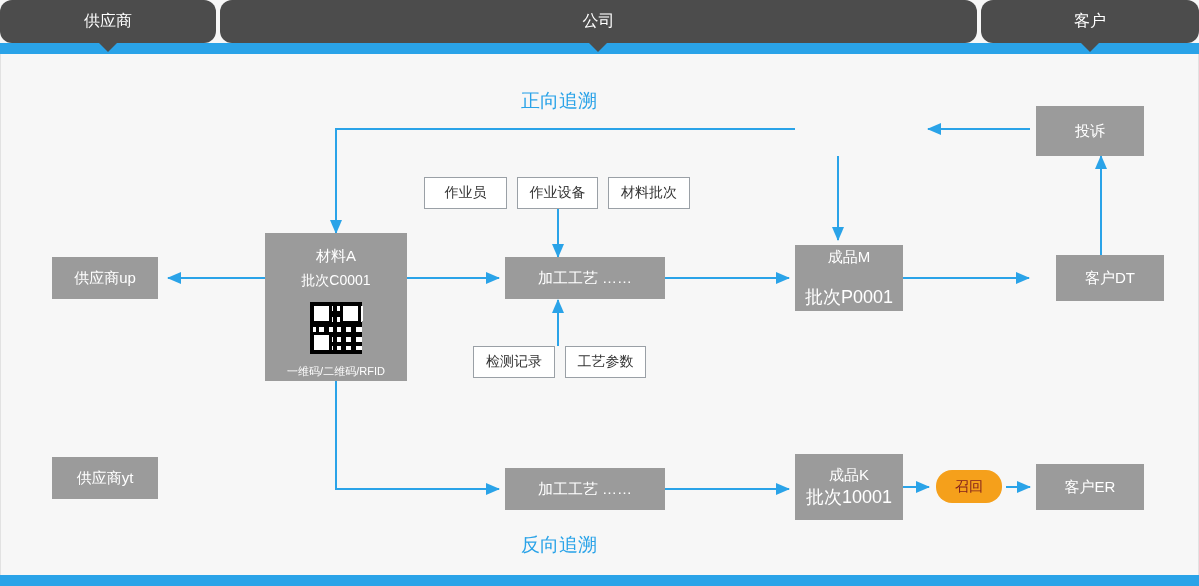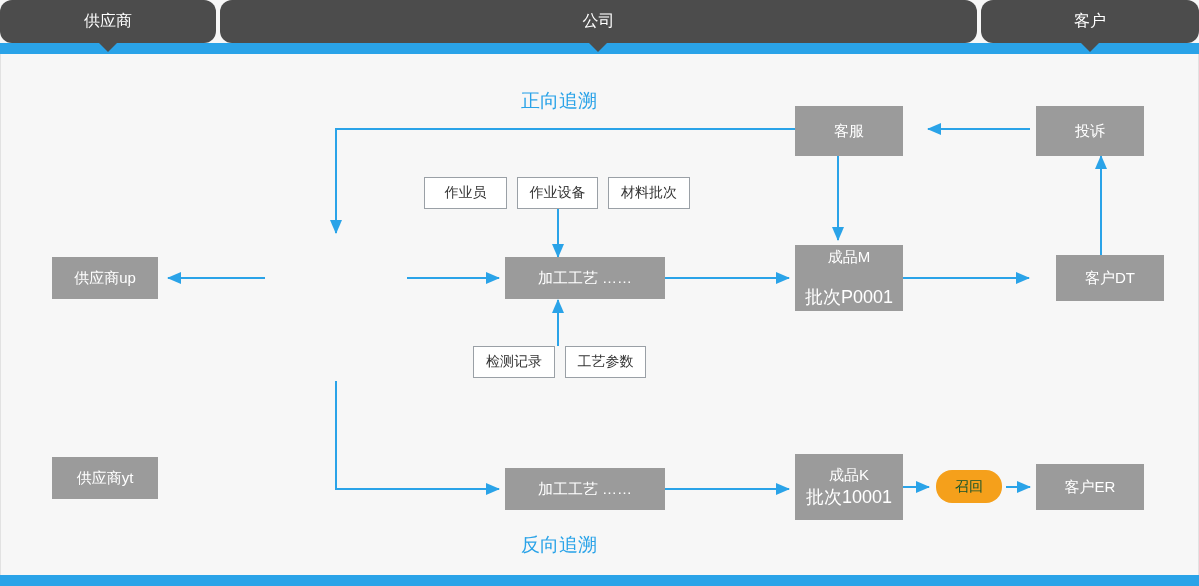--- a/index.html
+++ b/index.html
@@ -160,21 +160,21 @@
     width: 15px;
     height: 15px;
     border: 3px solid #000;
     background: #fff;
   }
 
   
   .pill {
     position: absolute;
     background: #f5a01b;
-    color: #14532d;
+    color: #7f1d1d;
     border-radius: 16px;
     font-size: 14px;
     display: flex;
     align-items: center;
     justify-content: center;
   }
 
   
   .title-text {
     position: absolute;
@@ -255,20 +255,28 @@
     <div class="title-text" style="left:521px; top:34px;">正向追溯</div>
     <div class="title-text" style="left:521px; top:478px;">反向追溯</div>
 
     <div class="node" style="left:52px; top:203px; width:106px; height:42px;">
       <span>供应商up</span>
     </div>
     <div class="node" style="left:52px; top:403px; width:106px; height:42px;">
       <span>供应商yt</span>
     </div>
 
+    <div class="matcard" style="left:265px; top:179px; width:142px; height:148px;">
+      <div class="t1">材料A</div>
+      <div class="t2">批次C0001</div>
+      <div class="qr">
+          <span class="qr-b"></span>
+        </div>
+      <div class="codes">一维码/二维码/RFID</div>
+    </div>
 
     <div class="wbox" style="left:424px; top:123px; width:83px; height:32px;">
       <span>作业员</span>
     </div>
     <div class="wbox" style="left:517px; top:123px; width:81px; height:32px;">
       <span>作业设备</span>
     </div>
     <div class="wbox" style="left:608px; top:123px; width:82px; height:32px;">
       <span>材料批次</span>
     </div>
@@ -289,23 +297,20 @@
 
     <div class="node" style="left:795px; top:191px; width:108px; height:66px;gap:18px;">
       <span>成品M</span>
       <span class="sub">批次P0001</span>
     </div>
     <div class="node" style="left:795px; top:400px; width:108px; height:66px;">
       <span>成品K</span>
       <span class="sub">批次10001</span>
     </div>
 
-    <div class="node" style="left:795px; top:52px; width:108px; height:50px;">
-      <span>客服</span>
-    </div>
     <div class="node" style="left:1036px; top:52px; width:108px; height:50px;">
       <span>投诉</span>
     </div>
 
     <div class="node" style="left:1036px; top:201px; width:108px; height:46px;margin-left:20px;">
       <span>客户DT</span>
     </div>
     <div class="node" style="left:1036px; top:410px; width:108px; height:46px;">
       <span>客户ER</span>
     </div>

